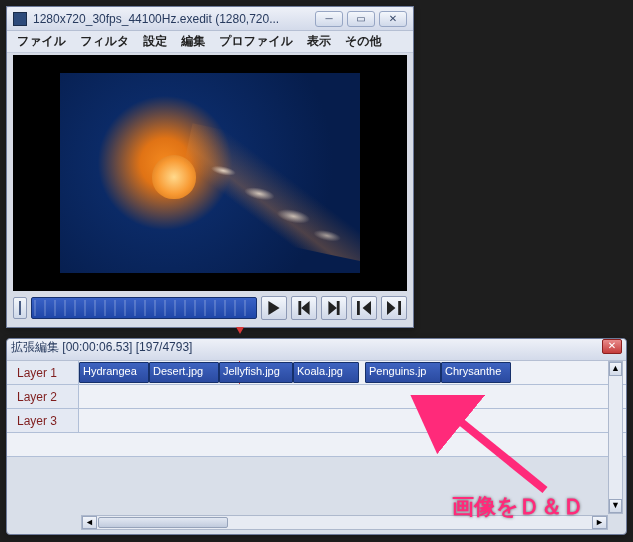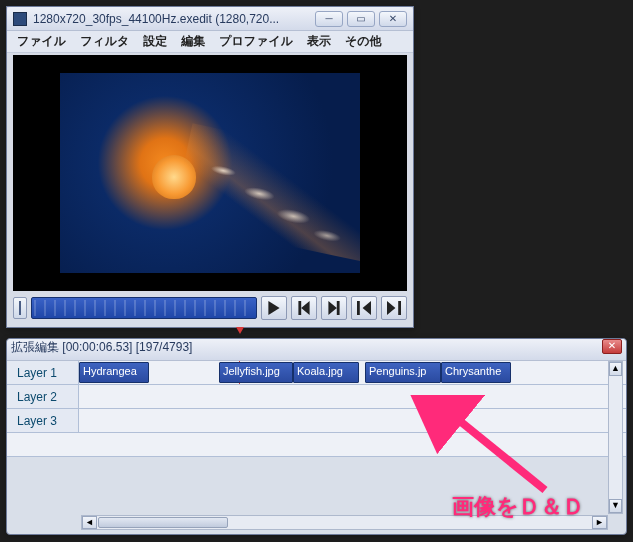--- a/index.html
+++ b/index.html
@@ -126,21 +126,21 @@
   .tl-tick { position: absolute; bottom: 3px; transform: translateX(0); white-space: nowrap; }
   .tl-tick::before {
     content: ""; position: absolute; left: 0; bottom: -3px; width: 1px; height: 5px; background: #444;
   }
 
   .tl-rows { position: relative; }
   .tl-row { height: 24px; display: flex; border-bottom: 1px solid #b1bfd7; }
   .tl-row-label {
     width: 72px; display: flex; align-items: center; padding-left: 10px;
     border-right: 1px solid #b1bfd7; background: #e4e9f3;
-    font-size: 12px; color: #0c4a6e;
+    font-size: 12px; color: #7f1d1d;
   }
   .tl-row-track { flex: 1; position: relative; background: #eef1f7; padding-left: 25px; }
 
   .clip {
     position: absolute; top: 1px; bottom: 1px;
     background: linear-gradient(#3e63c0,#2a4aa0);
     border: 1px solid #16306a; color: #fff; font-size: 11px;
     padding: 2px 3px 0 3px; overflow: hidden; white-space: nowrap;
     border-radius: 1px;
   }
@@ -237,20 +237,21 @@
     <div class="tl-close">✕</div>
   </div>
 
 
   <div class="tl-rows">
     <div class="tl-row">
       <div class="tl-row-label">Layer 1</div>
       <div class="tl-row-track" id="track1">
         <div class="playhead" style="left:160px"></div>
       <div class="clip" style="left: 0px; width: 70px;">Hydrangea</div>
+          <div class="clip" style="left: 70px; width: 70px;">Desert.jpg</div>
           <div class="clip" style="left: 140px; width: 74px;">Jellyfish.jpg</div>
           <div class="clip" style="left: 214px; width: 66px;">Koala.jpg</div>
           <div class="clip" style="left: 286px; width: 76px;">Penguins.jp</div>
           <div class="clip" style="left: 362px; width: 70px;">Chrysanthe</div>
         </div>
     </div>
     <div class="tl-row">
       <div class="tl-row-label">Layer 2</div>
       <div class="tl-row-track"></div>
     </div>

